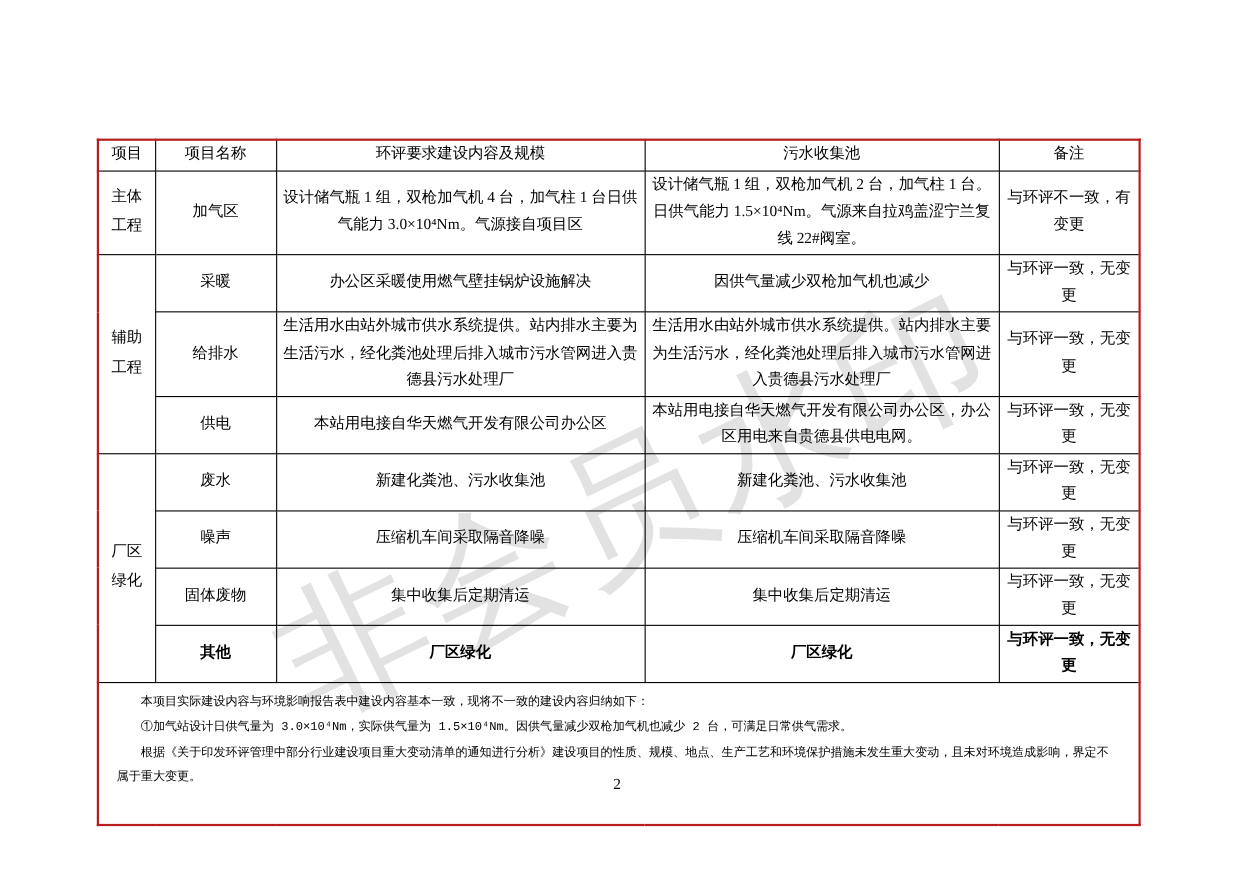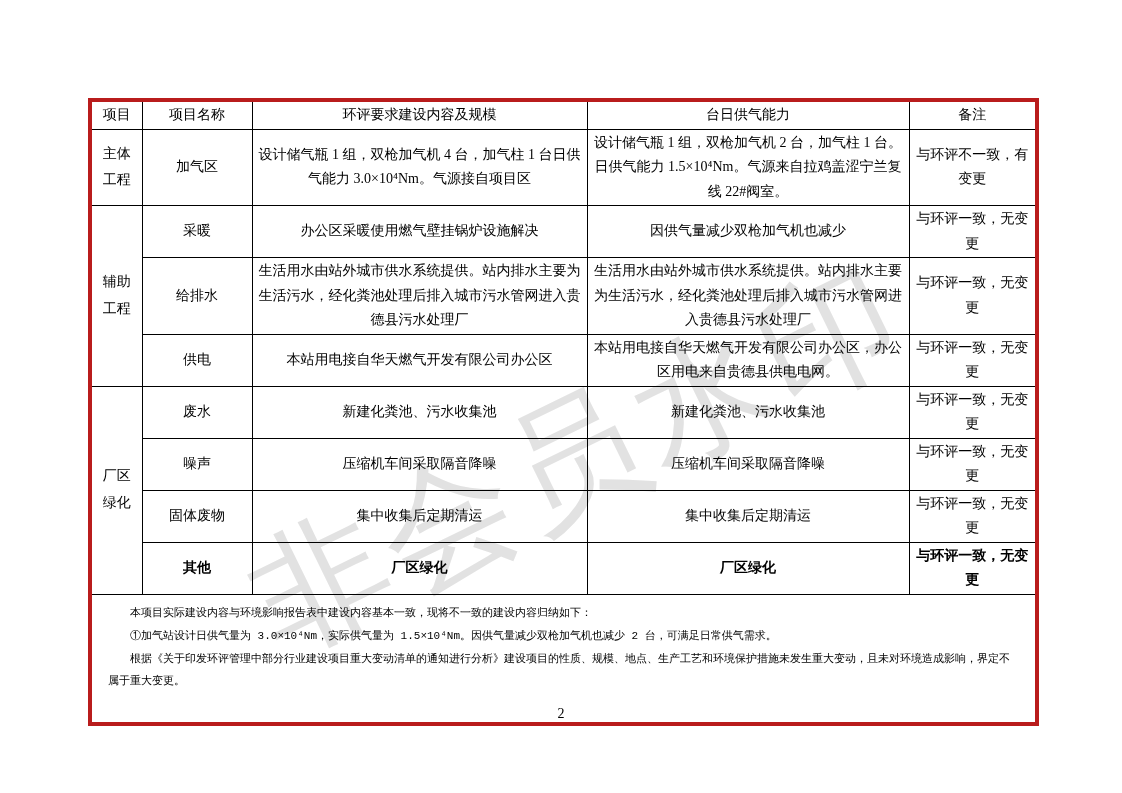--- a/index.html
+++ b/index.html
@@ -25,27 +25,27 @@
     color: #e2e2e2;
     white-space: nowrap;
     transform: rotate(-26deg);
     transform-origin: center center;
     user-select: none;
     pointer-events: none;
   }
   table.doc-table {
     position: absolute;
     left: 88px;
-    top: 98px;
+    top: 126px;
     width: 947px;
     z-index: 1;
     border-collapse: collapse;
     table-layout: fixed;
     background: transparent;
-    border: 4px solid #b91c1c;
+    border: 2px solid #b91c1c;
   }
   .doc-table td {
     border: 1px solid #000000;
     text-align: center;
     vertical-align: middle;
     font-size: 14px;
     line-height: 1.75;
     padding: 1px 6px;
     background: transparent;
     word-break: break-all;
@@ -98,21 +98,21 @@
     <col style="width:110px">
     <col style="width:335px">
     <col style="width:322px">
     <col style="width:128px">
   </colgroup>
   <tbody>
     <tr class="h-header">
       <td>项目</td>
       <td>项目名称</td>
       <td>环评要求建设内容及规模</td>
-      <td>台日供气能力</td>
+      <td>污水收集池</td>
       <td>备注</td>
     </tr>
     <tr class="h-r0">
       <td class="group-cell">主体工程</td>
       <td>加气区</td>
       <td>设计储气瓶 1 组，双枪加气机 4 台，加气柱 1 台日供气能力 3.0×10⁴Nm。气源接自项目区</td>
       <td>设计储气瓶 1 组，双枪加气机 2 台，加气柱 1 台。日供气能力 1.5×10⁴Nm。气源来自拉鸡盖涩宁兰复线 22#阀室。</td>
       <td>与环评不一致，有变更</td>
     </tr>
     <tr class="h-r1">

